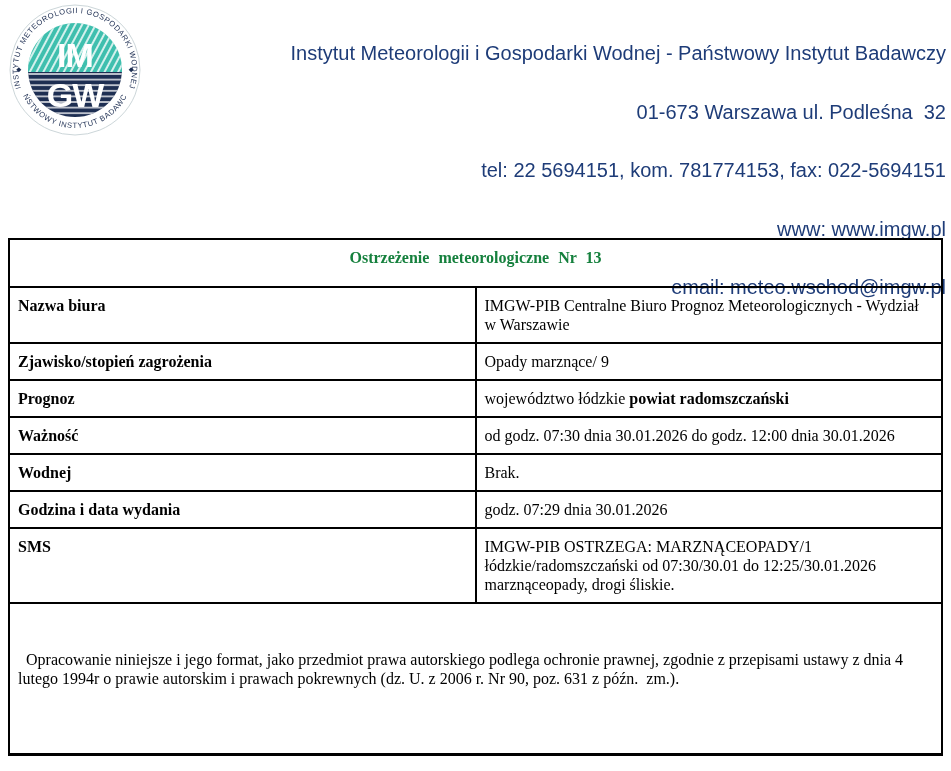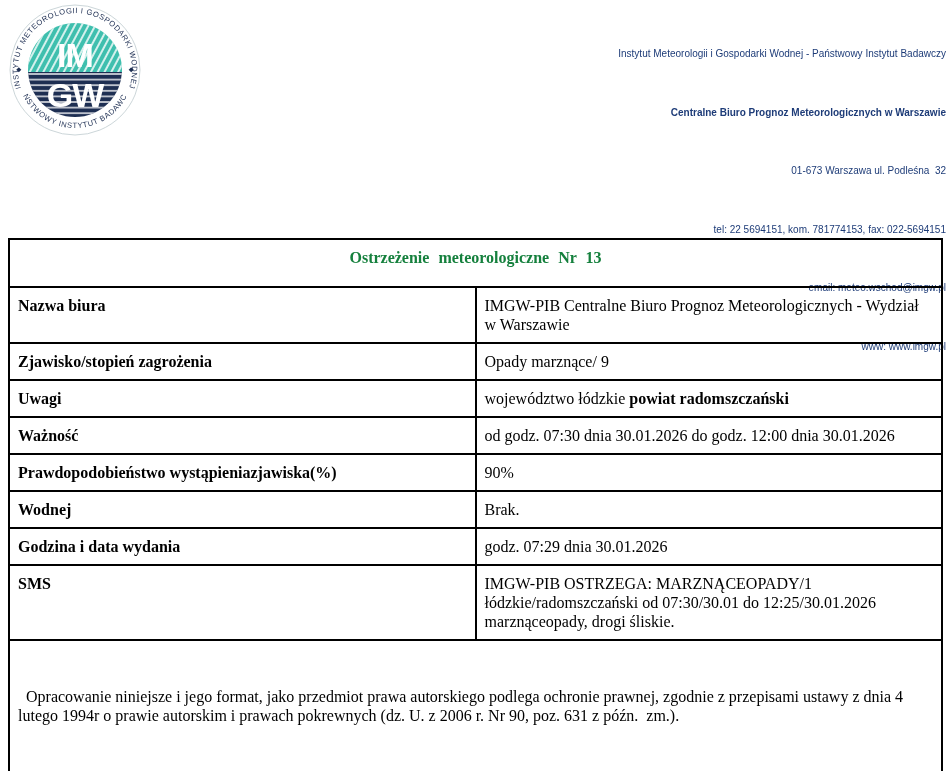--- a/index.html
+++ b/index.html
@@ -4,21 +4,21 @@
 <style>
   html,body{margin:0;padding:0;}
   body{
     width:951px;height:771px;background:#ffffff;position:relative;
     font-family:"Liberation Serif",serif;color:#000;overflow:hidden;
   }
   
   .logo-wrap{position:absolute;left:9px;top:4px;width:132px;height:132px;}
   .hdr-text{
     position:absolute;top:5px;right:5px;text-align:right;
-    font-family:"Liberation Sans",sans-serif;font-size:10px;line-height:19.5px;
+    font-family:"Liberation Sans",sans-serif;font-size:20px;line-height:19.5px;
     color:#1e3c78;white-space:pre;
   }
   .hdr-line{display:block;}
   .hdr-bold{font-weight:bold;}
   
   table.warn{
     position:absolute;left:8px;top:238px;width:935px;
     border-collapse:collapse;table-layout:fixed;
     border:2px solid #000;border-bottom:3px solid #000;
   }
@@ -75,51 +75,46 @@
     <text font-family="Liberation Sans, sans-serif" font-size="7.6" letter-spacing="0.6" fill="#1d2e52">
       <textPath href="#arcBottom" startOffset="50%" text-anchor="middle">PAŃSTWOWY INSTYTUT BADAWCZY</textPath>
     </text>
     <rect x="8" y="64" width="3.6" height="3.6" transform="rotate(45 9.8 65.8)" fill="#1d2e52"></rect>
     <rect x="120.4" y="64" width="3.6" height="3.6" transform="rotate(45 122.2 65.8)" fill="#1d2e52"></rect>
   </svg>
 </div>
 
 <div class="hdr-text">
   <span class="hdr-line">Instytut Meteorologii i Gospodarki Wodnej - Państwowy Instytut Badawczy</span>
-  <span class="hdr-line hdr-bold">Centralne Biuro Prognoz Meteorologicznych w Warszawie</span>
   <span class="hdr-line">01-673 Warszawa ul. Podleśna  32</span>
   <span class="hdr-line">tel: 22 5694151, kom. 781774153, fax: 022-5694151</span>
+  <span class="hdr-line">www: www.imgw.pl</span>
   <span class="hdr-line">email: meteo.wschod@imgw.pl</span>
-  <span class="hdr-line">www: www.imgw.pl</span>
 </div>
 
 <table class="warn">
   <tbody>
     <tr>
       <td class="title-cell" colspan="2">Ostrzeżenie meteorologiczne Nr 13</td>
     </tr>
     <tr>
       <td class="label-cell">Nazwa biura</td>
       <td class="value-cell">IMGW-PIB Centralne Biuro Prognoz Meteorologicznych - Wydział w Warszawie</td>
     </tr>
     <tr>
       <td class="label-cell">Zjawisko/stopień zagrożenia</td>
       <td class="value-cell">Opady marznące/ 9</td>
     </tr>
     <tr>
-      <td class="label-cell">Uwagi</td>
+      <td class="label-cell">Prognoz</td>
       <td class="value-cell"><span>województwo łódzkie </span><b>powiat radomszczański</b></td>
     </tr>
     <tr>
       <td class="label-cell">Ważność</td>
       <td class="value-cell">od godz. 07:30 dnia 30.01.2026 do godz. 12:00 dnia 30.01.2026</td>
-    </tr>
-    <tr>
-      <td class="label-cell">Prawdopodobieństwo wystąpieniazjawiska(%)</td>
-      <td class="value-cell">90%</td>
     </tr>
     <tr>
       <td class="label-cell">Wodnej</td>
       <td class="value-cell">Brak.</td>
     </tr>
     <tr>
       <td class="label-cell">Godzina i data wydania</td>
       <td class="value-cell">godz. 07:29 dnia 30.01.2026</td>
     </tr>
     <tr>

